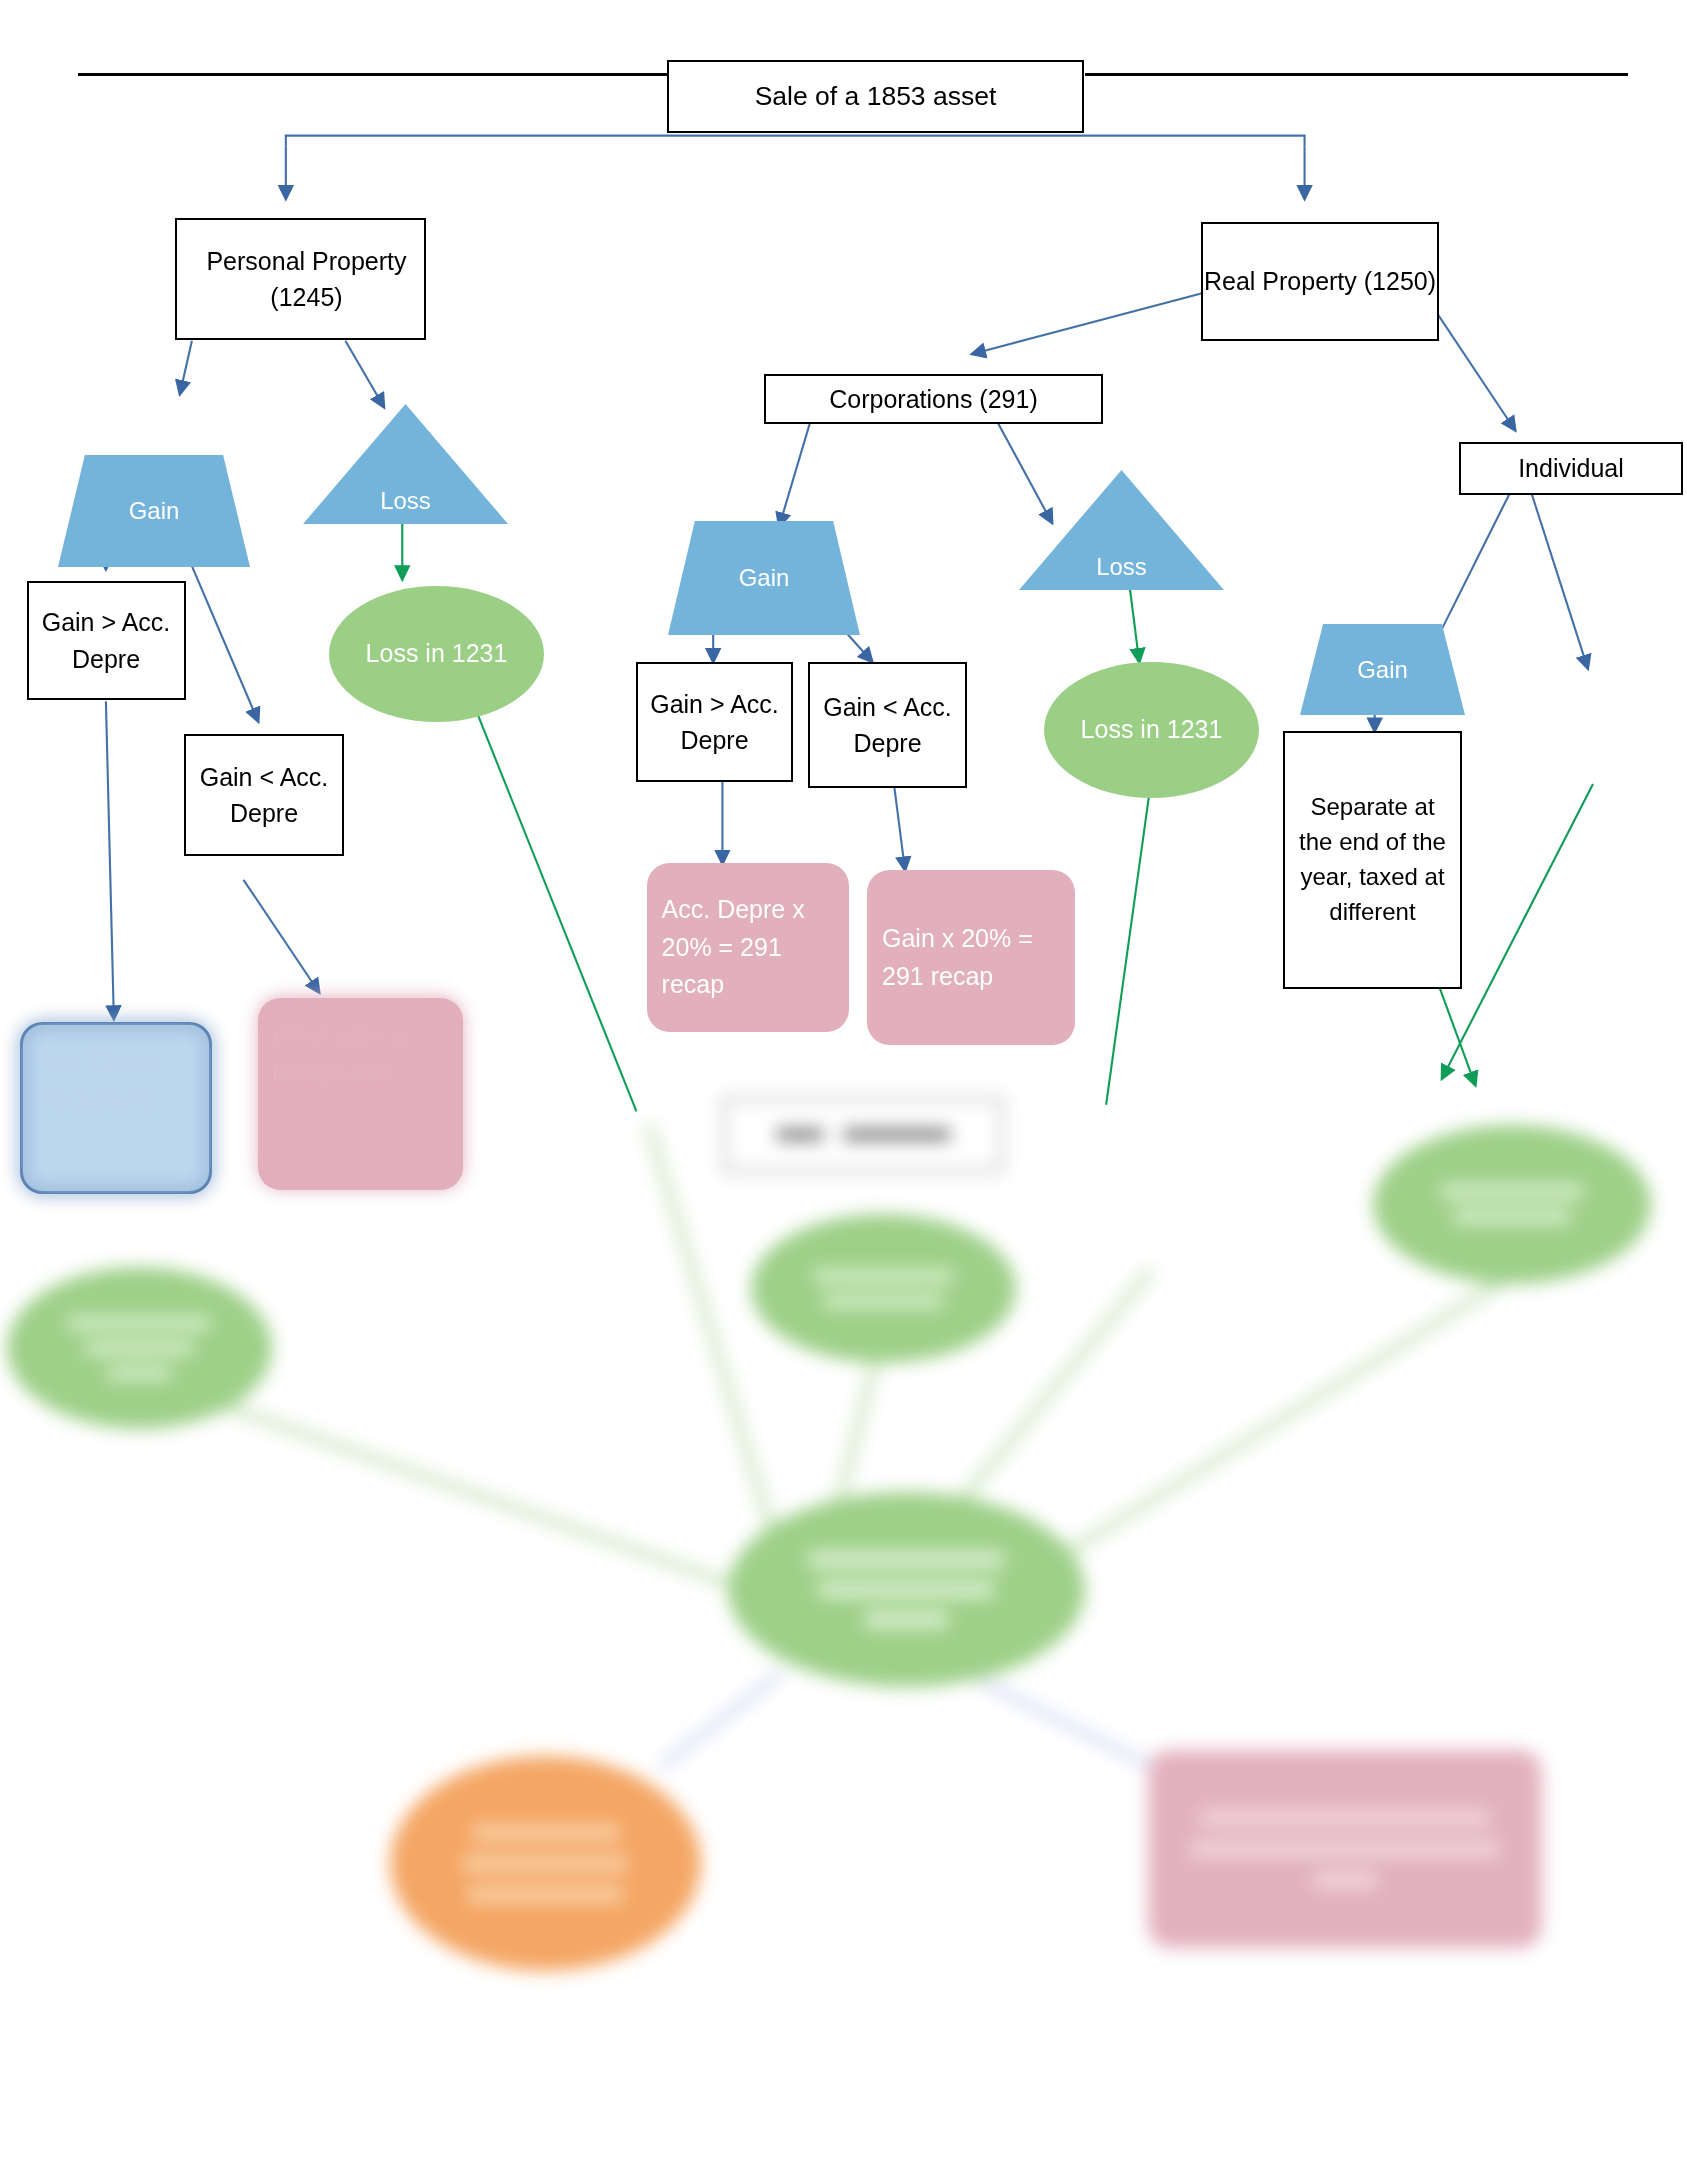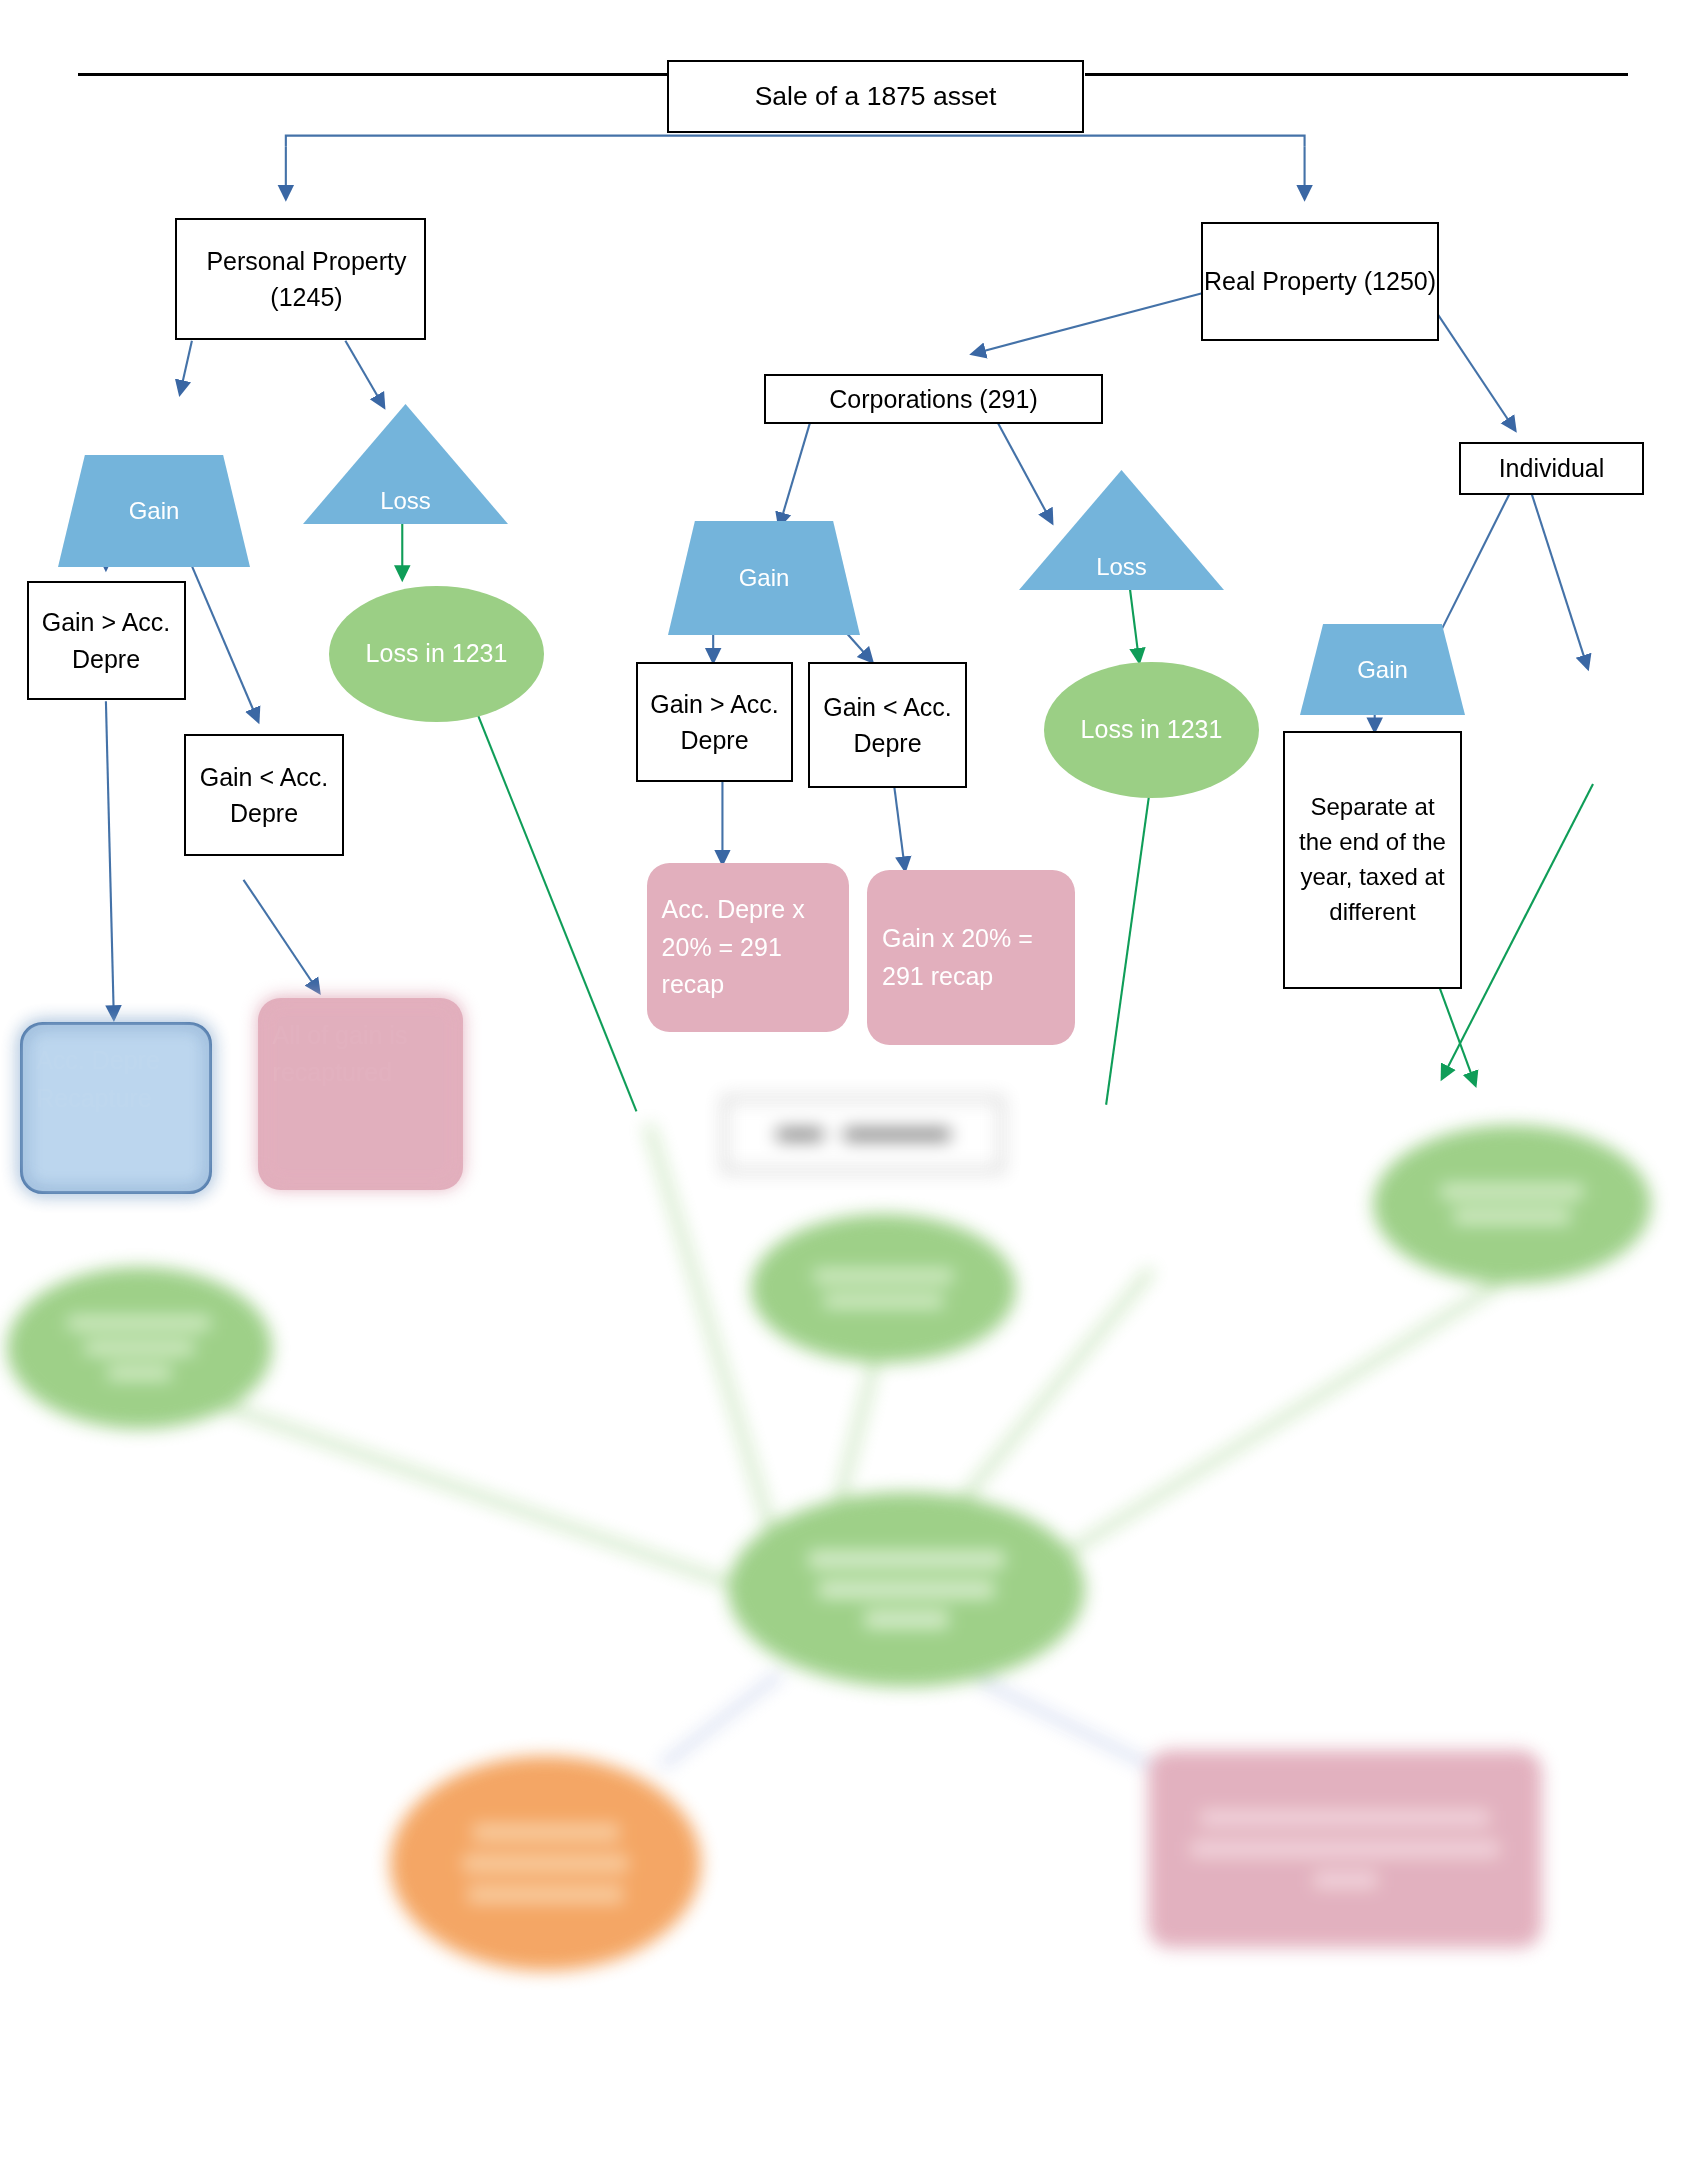--- a/index.html
+++ b/index.html
@@ -102,29 +102,29 @@
       <path d="M722,1080 L962,1680"></path>
 
       <path d="M1740,1180 L1672,1670"></path>
 
       <path d="M2175,1490 L2230,1640" marker-end="url(#ag)"></path>
 
       <path d="M2408,1185 L2180,1630" marker-end="url(#ag)"></path>
     </g>
   </svg>
 
-  <div class="node rect t40" style="left:667px;top:60px;width:417px;height:73px;">Sale of a 1875 asset</div>
+  <div class="node rect t40" style="left:667px;top:60px;width:417px;height:73px;">Sale of a 1853 asset</div>
 
   <div class="node rect t38" style="left:175px;top:218px;width:251px;height:122px;padding-left:12px;">Personal Property (1245)</div>
 
   <div class="node rect t38" style="left:1201px;top:222px;width:238px;height:119px;">Real Property (1250)</div>
 
   <div class="node rect t38" style="left:764px;top:374px;width:339px;height:50px;">Corporations (291)</div>
 
-  <div class="node rect t38" style="left:1459px;top:442px;width:185px;height:53px;">Individual</div>
+  <div class="node rect t38" style="left:1459px;top:442px;width:224px;height:53px;">Individual</div>
 
   <div class="node trap shape t36" style="left:58px;top:410px;width:192px;height:112px;">Gain</div>
 
   <div class="node tri t36" style="left:303px;top:404px;width:205px;height:120px;">Loss</div>
 
   <div class="node trap shape t36" style="left:668px;top:476px;width:192px;height:114px;">Gain</div>
 
   <div class="node tri t36" style="left:1019px;top:470px;width:205px;height:120px;">Loss</div>
 
   <div class="node trap shape t36" style="left:1300px;top:579px;width:165px;height:91px;">Gain</div>

